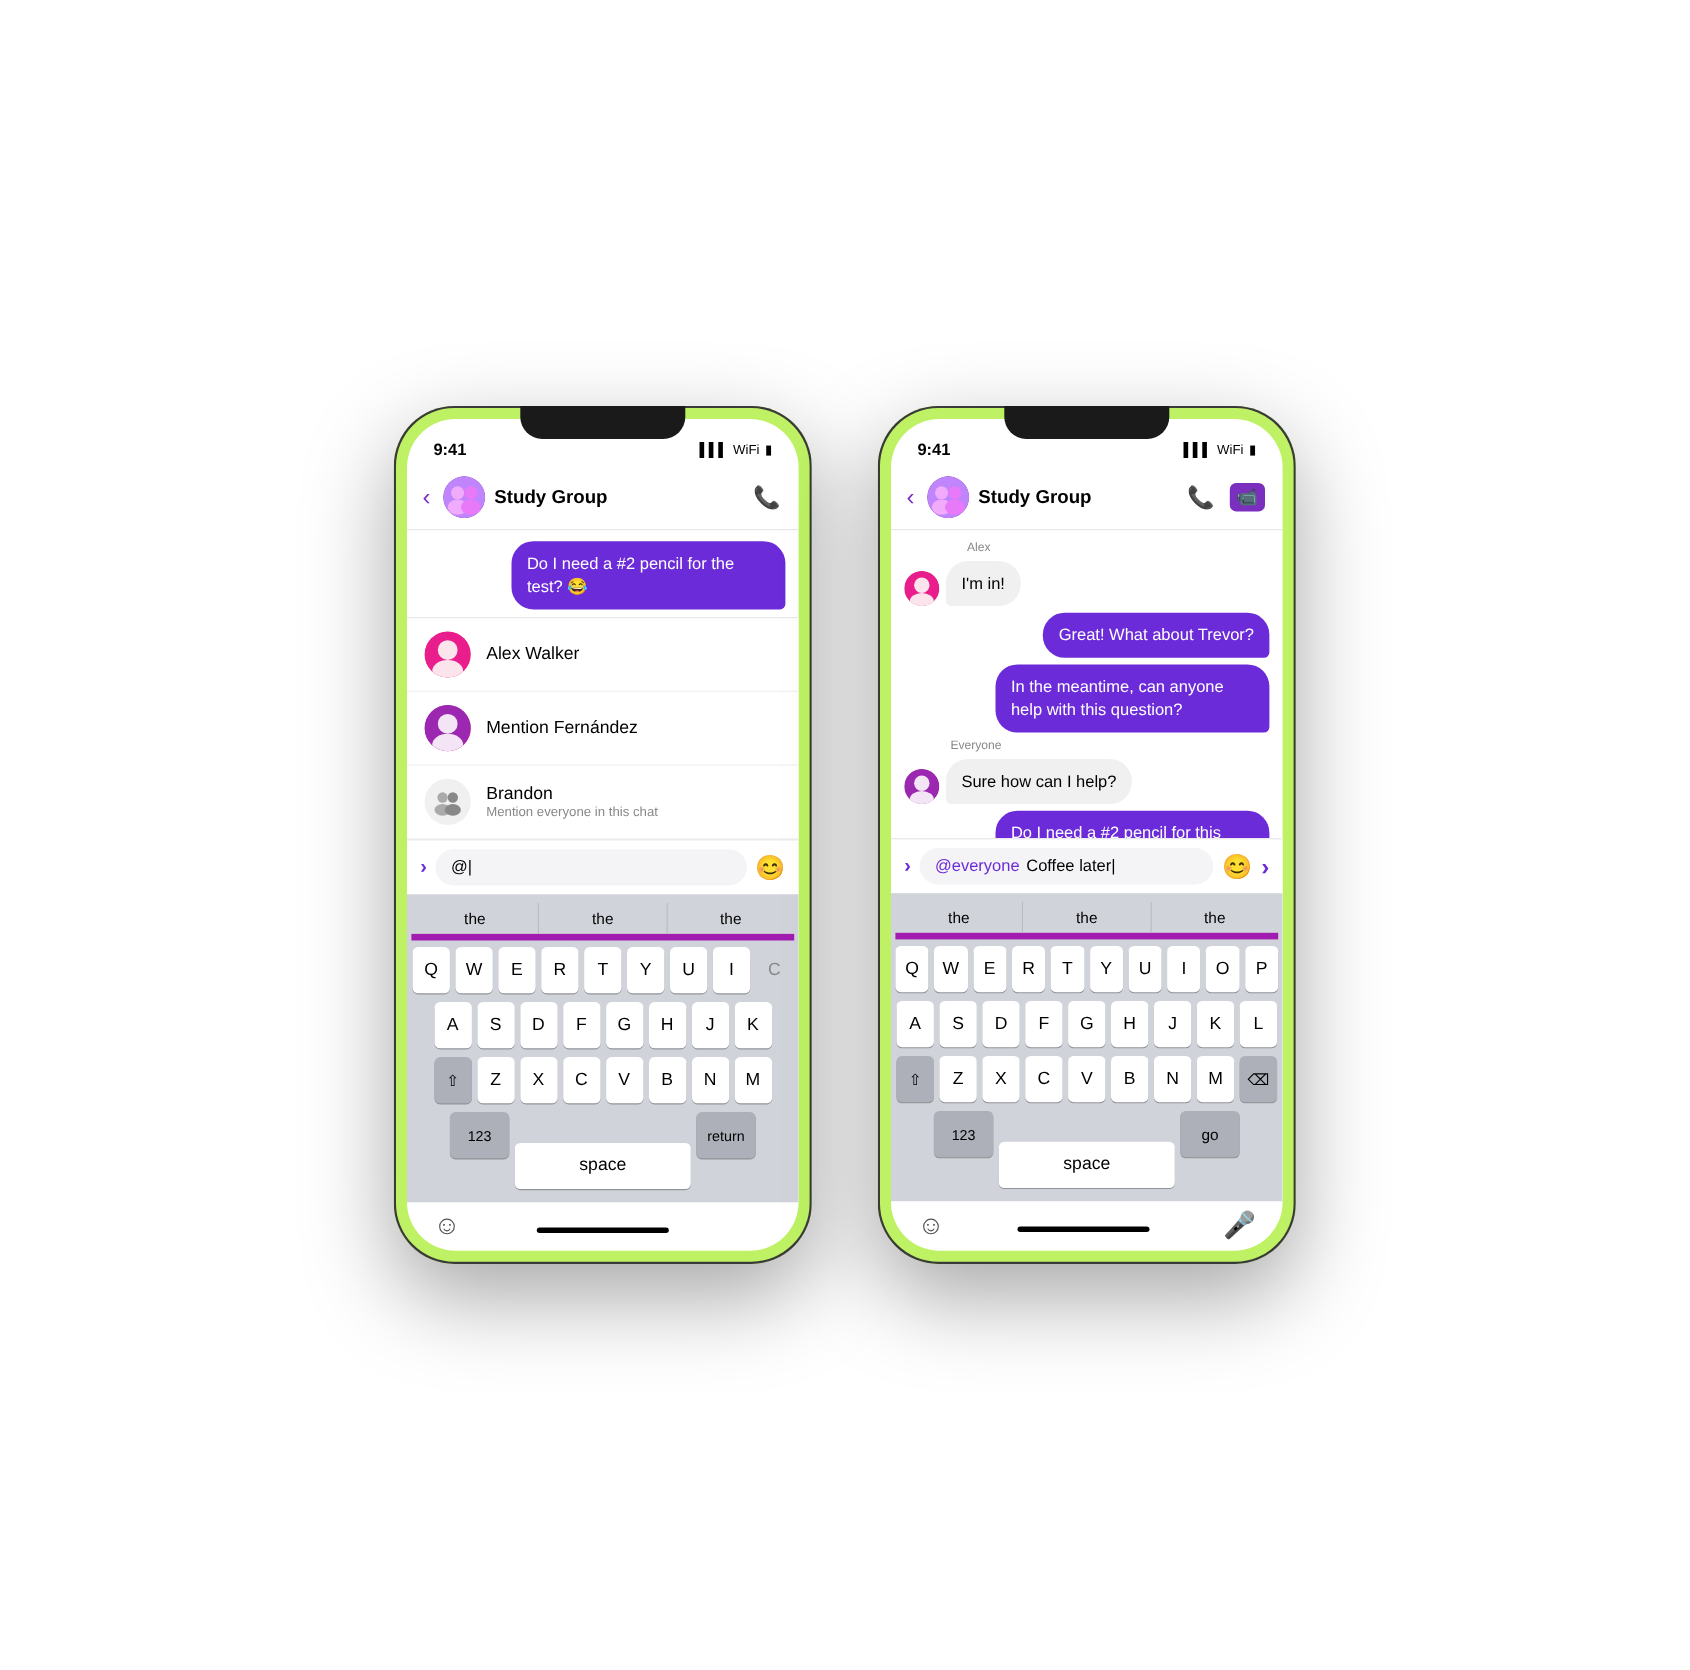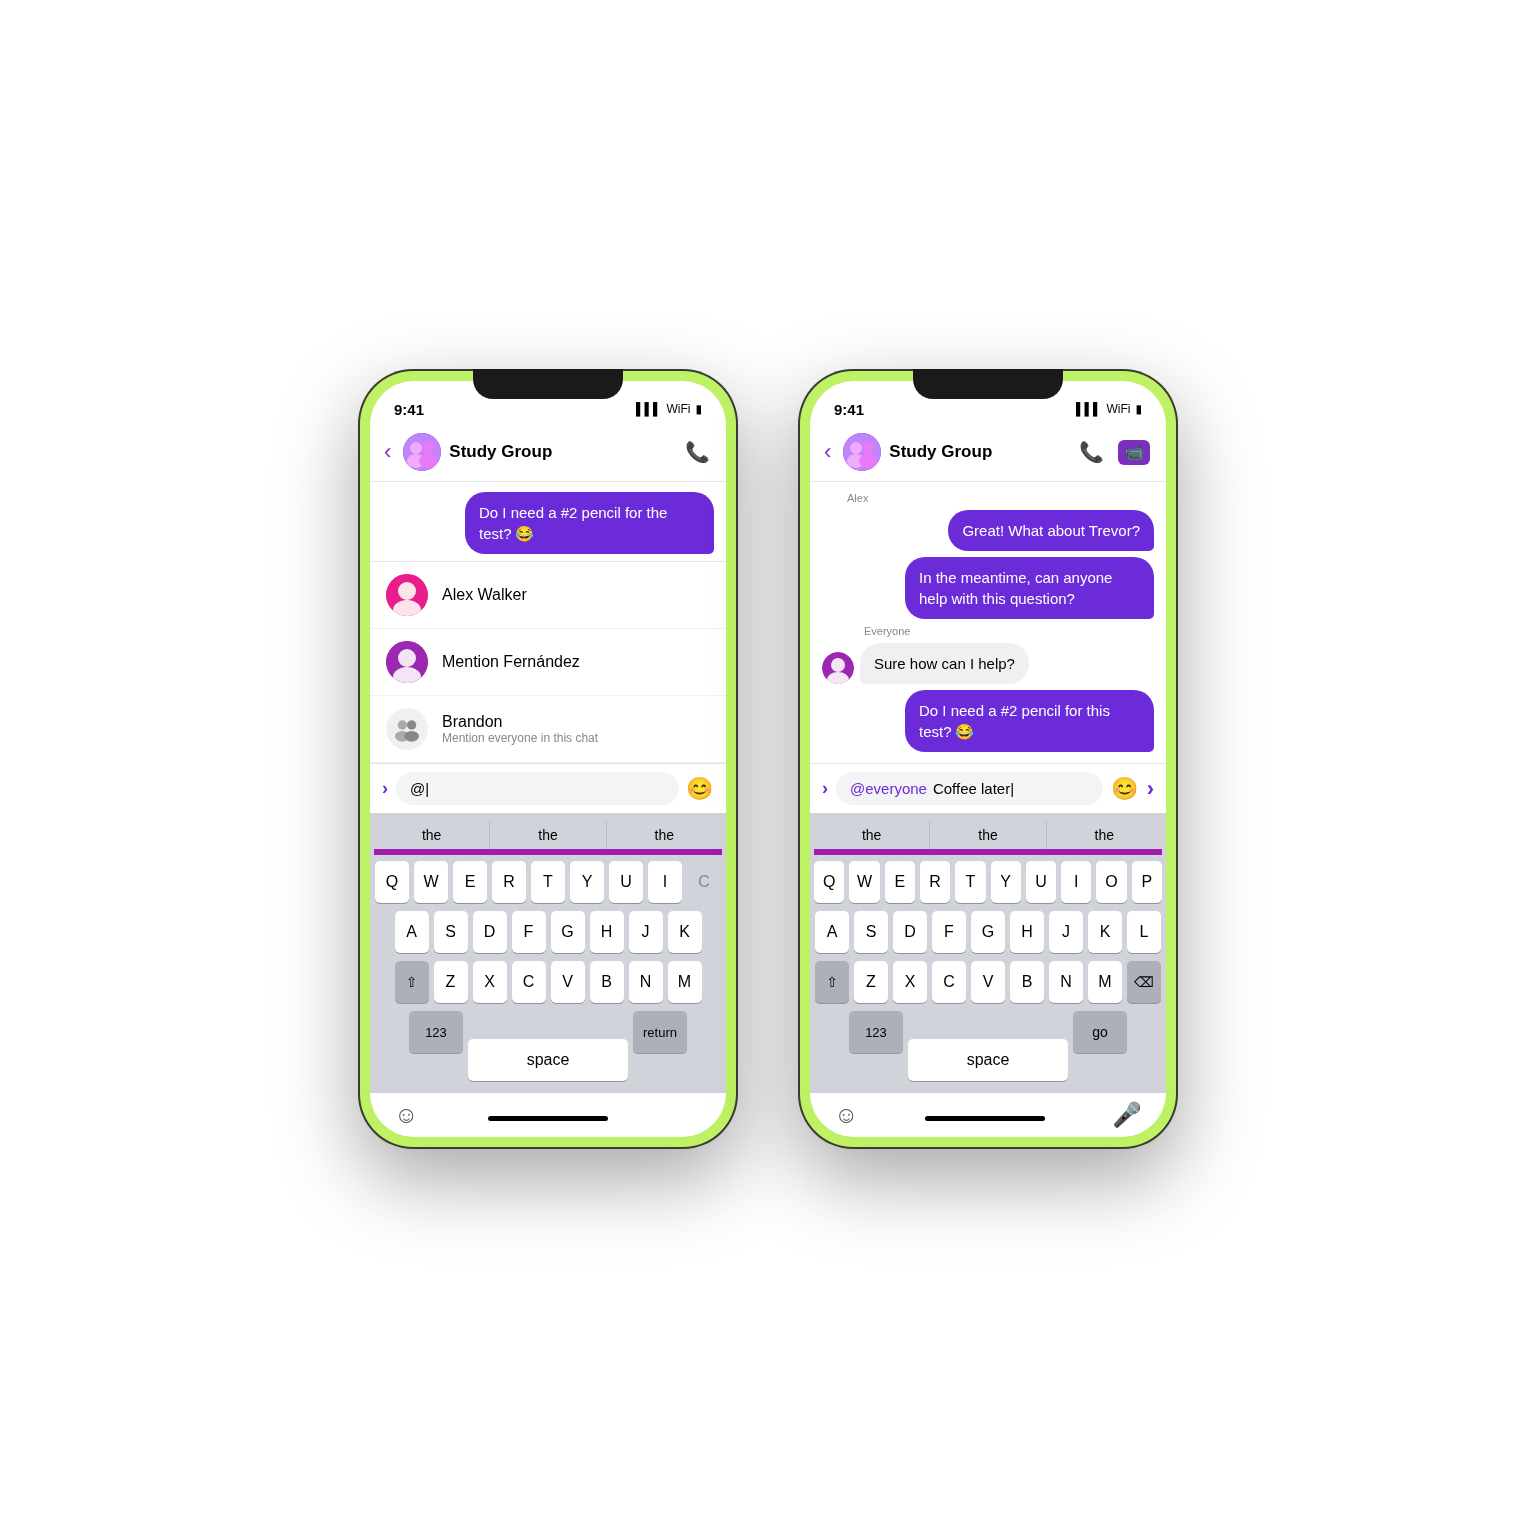--- a/index.html
+++ b/index.html
@@ -506,21 +506,31 @@
         </div>
         <span class="nav-title">Study Group</span>
         <div class="nav-actions">
           <span class="nav-icon">📞</span>
           <span class="nav-icon-video">📹</span>
         </div>
       </div>
 
       <div class="chat-area" style="gap:6px;">
 
-        <div style="font-size:11px;color:#888;margin-left:25px;">Alex</div>
+        <div style="font-size:11px;color:#888;margin-left:57px;">Alex</div>
+        <div class="msg-row received">
+          <div class="avatar-small">
+            <svg viewBox="0 0 32 32" xmlns="http://www.w3.org/2000/svg" width="32" height="32">
+              <circle cx="16" cy="16" r="16" fill="#e91e8c"></circle>
+              <circle cx="16" cy="13" r="7" fill="#fce4ec"></circle>
+              <ellipse cx="16" cy="28" rx="11" ry="8" fill="#fce4ec"></ellipse>
+            </svg>
+          </div>
+          <div class="bubble received">I'm in!</div>
+        </div>
 
         <div class="msg-row sent">
           <div class="bubble sent">Great! What about Trevor?</div>
         </div>
         <div class="msg-row sent">
           <div class="bubble sent">In the meantime, can anyone help with this question?</div>
         </div>
 
         <div style="font-size:11px;color:#888;margin-left:42px;">Everyone</div>
         <div class="msg-row received">

